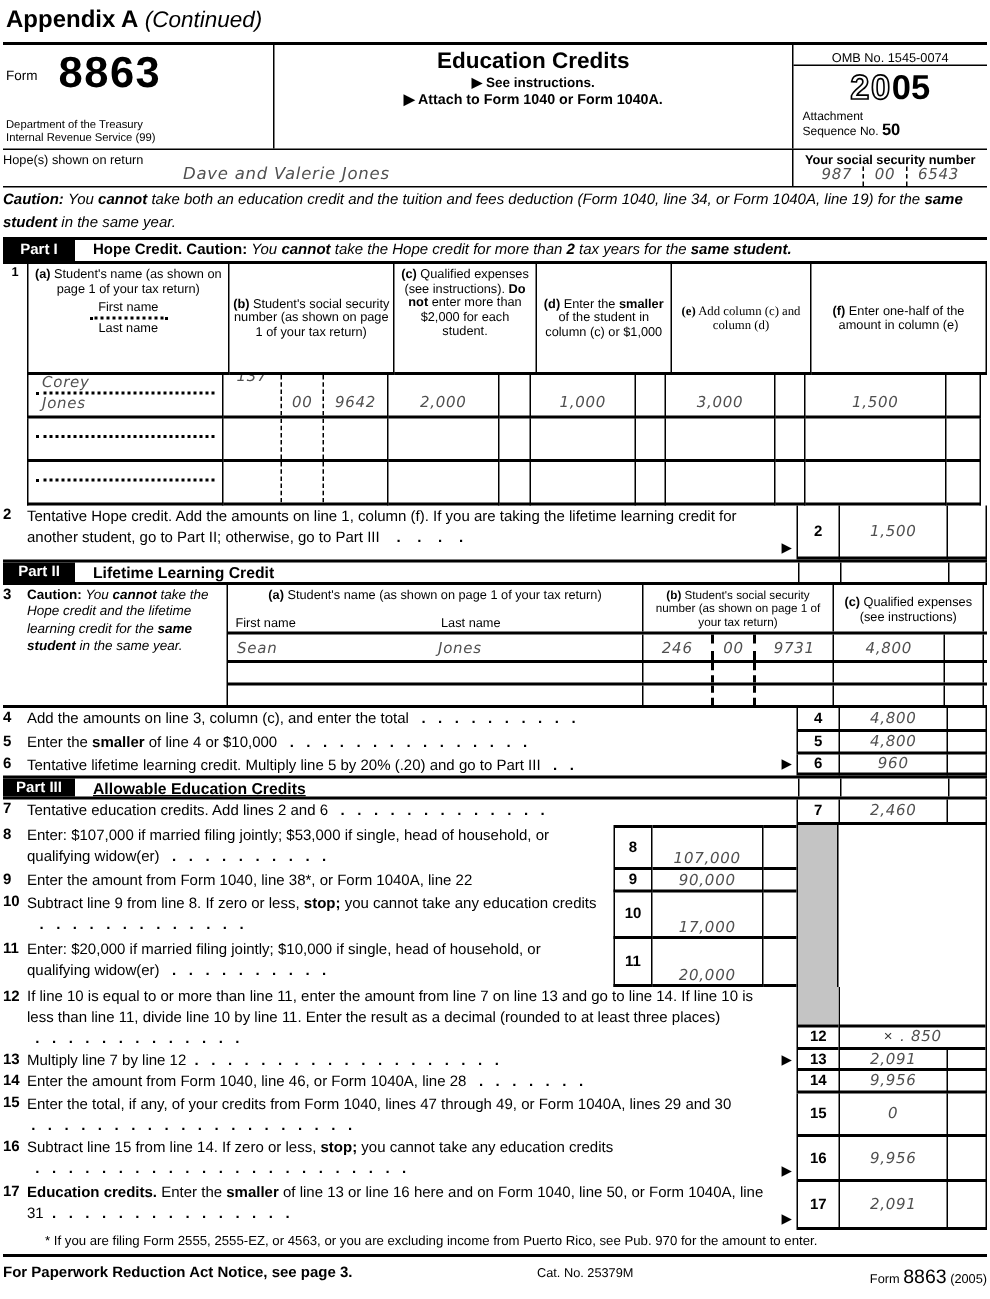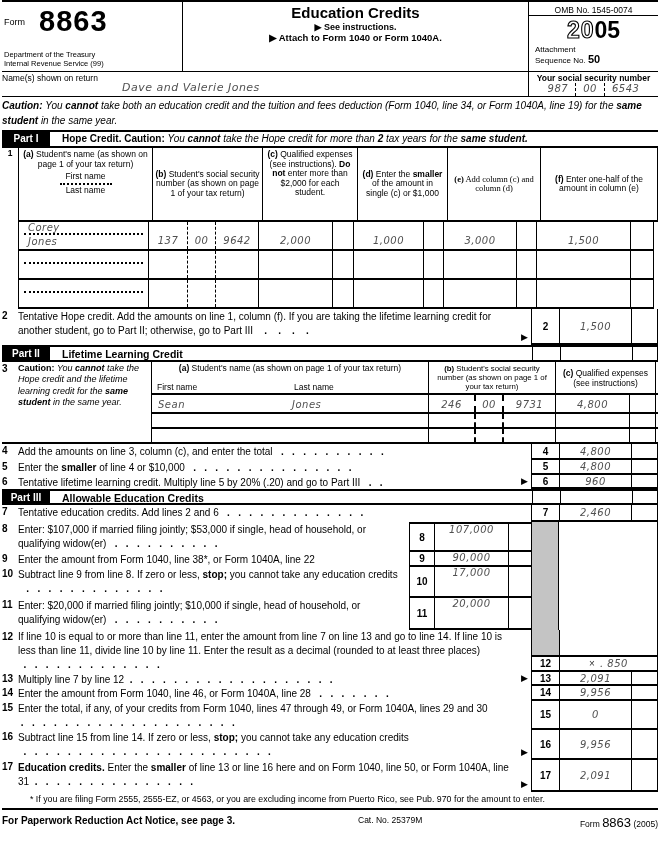--- a/index.html
+++ b/index.html
@@ -89,21 +89,21 @@
   .t1h-f { width: 117px; display: flex; align-items: center; justify-content: flex-end; }
   .t1h-first { margin-top: 3px; }
   .t1h-dash { border-bottom: 2px dotted #000; width: 52px; margin: 1px auto 0 auto; }
   .t1h-last { margin-top: 1px; }
   .t1r { height: 29px; display: flex; }
   .t1r > div { border-right: 1px solid #000; border-bottom: 2px solid #000; overflow: hidden; }
   .c-a { width: 131px; border-left: 1px solid #000; }
   .fname-line { height: 13px; margin: 0 5px; border-bottom: 2px dotted #000; padding-left: 4px; }
   .lname-line { padding-left: 9px; padding-top: 1px; }
   .c-b { width: 110px; display: flex; }
-  .ssn-a { width: 38px; display: flex; align-items: flex-end; justify-content: center; padding-bottom: 3px; }
+  .ssn-a { width: 38px; display: flex; align-items: flex-end; justify-content: center; padding-bottom: 20px; }
   .ssn-b { width: 28px; border-left: 1px dashed #000; display: flex; align-items: flex-end; justify-content: center; padding-bottom: 3px; }
   .ssn-c { flex: 1; border-left: 1px dashed #000; display: flex; align-items: flex-end; justify-content: center; padding-bottom: 3px; }
   .amt { display: flex; align-items: flex-end; justify-content: center; padding-bottom: 3px; }
   .w-c { width: 74px; } .w-cc { width: 21px; }
   .w-d { width: 70px; } .w-dc { width: 20px; }
   .w-e { width: 73px; } .w-ec { width: 20px; }
   .w-f { width: 94px; } .w-fc { width: 23px; }
 
   
   .p2body { height: 82px; display: flex; border-bottom: 2px solid #000; }
@@ -130,21 +130,21 @@
   .p2c-c { width: 74px; border-left: 1px solid #000; display: flex; align-items: flex-end; justify-content: center; padding-bottom: 2px; }
   .p2c-cents { width: 27px; border-left: 1px solid #000; border-right: 1px solid #000; }
 
   
   .l811 { height: 108px; display: flex; }
   .l811-left { width: 530px; border-right: 1px solid #000; flex-shrink: 0; }
   .irow { display: flex; }
   .i8 { height: 30px; } .i9 { height: 15px; } .i10 { height: 31px; } .i11 { height: 32px; }
   .itext { flex: 1; padding: 1px 6px 0 0; line-height: 13.5px; overflow: hidden; position: relative; }
   .inum { width: 26px; border: solid #000; border-width: 0 1px 2px 1px; display: flex; align-items: center; justify-content: center; font-weight: bold; flex-shrink: 0; }
-  .iamt { width: 74px; border: solid #000; border-width: 0 1px 2px 0; display: flex; align-items: flex-start; justify-content: center; flex-shrink: 0; }
+  .iamt { width: 74px; border: solid #000; border-width: 0 1px 2px 0; display: flex; align-items: flex-end; justify-content: center; flex-shrink: 0; }
   .icents { width: 22px; border: solid #000; border-width: 0 0 2px 0; flex-shrink: 0; }
   .i8 .inum, .i8 .iamt, .i8 .icents { border-top: 2px solid #000; }
   .l811-right { width: 126px; display: flex; flex-shrink: 0; }
   .grayc { width: 27px; background: #c4c4c4; border-right: 1px solid #000; }
   .whitec { flex: 1; border-right: 1px solid #000; }
 
   
   .l12 { height: 42px; display: flex; }
   .l12text { flex: 1; border-right: 1px solid #000; padding: 0 10px 0 0; line-height: 13.8px; overflow: hidden; }
   .l12num { width: 28px; border-right: 1px solid #000; display: flex; flex-direction: column; flex-shrink: 0; }
@@ -161,20 +161,23 @@
   .f-left { font-weight: bold; font-size: 10px; flex: 1; }
   .f-cat { font-size: 8.5px; width: 180px; }
   .f-right { font-size: 8.5px; text-align: right; width: 120px; }
   .f-num { font-size: 13px; }
 </style>
 </head>
 <body>
 
 <div class="page">
 
+  <div class="appendix">
+    <span class="ap-b">Appendix A</span><span class="ap-i"> (Continued)</span>
+  </div>
 
   <div class="fh">
     <div class="fh-left">
       <div class="fh-formline">
         <span class="fh-form">Form</span>
         <span class="fh-num">8863</span>
       </div>
       <div class="fh-dept">
         <div>Department of the Treasury</div>
         <div>Internal Revenue Service    (99)</div>
@@ -192,21 +195,21 @@
       </div>
       <div class="fh-attach">
         <div>Attachment</div>
         <div><span>Sequence No.</span> <span class="fh-seq">50</span></div>
       </div>
     </div>
   </div>
 
   <div class="namerow">
     <div class="nr-left">
-      <div class="nr-label">Name(s) shown on return</div>
+      <div class="nr-label">Hope(s) shown on return</div>
       <div class="nr-value val">Dave and Valerie Jones</div>
     </div>
     <div class="nr-right">
       <div class="nr-ssnlabel">Your social security number</div>
       <div class="nr-ssn val">
         <span>987</span>
         <span class="dashed">00</span>
         <span class="dashed">6543</span>
       </div>
     </div>
@@ -225,21 +228,21 @@
       <div><span class="seg-b">(a)</span><span> Student's name (as shown on page 1 of your tax return)</span></div>
       <div class="t1h-first">First name</div>
       <div class="t1h-dash"></div>
       <div class="t1h-last">Last name</div>
     </div>
     <div class="cell t1h-b">
         <div><span class="seg-b">(b)</span><span> Student's social security number (as shown on page 1 of your tax return)</span></div>
       </div>
     <div class="cell t1h-c"><span class="seg-b">(c)</span><span> Qualified expenses (see instructions). </span><span class="seg-b">Do not</span><span> enter more than $2,000 for each student.</span></div>
     <div class="cell t1h-d">
-        <div><span class="seg-b">(d)</span><span> Enter the </span><span class="seg-b">smaller</span><span> of the amount in single (c) or $1,000</span></div>
+        <div><span class="seg-b">(d)</span><span> Enter the </span><span class="seg-b">smaller</span><span> of the student in column (c) or $1,000</span></div>
       </div>
     <div class="cell t1h-e">
         <div><span class="seg-b">(e)</span><span> Add column (c) and column (d)</span></div>
       </div>
     <div class="cell t1h-f">
         <div><span class="seg-b">(f)</span><span> Enter one-half of the amount in column (e)</span></div>
       </div>
   </div>
 
   <div class="t1r">

